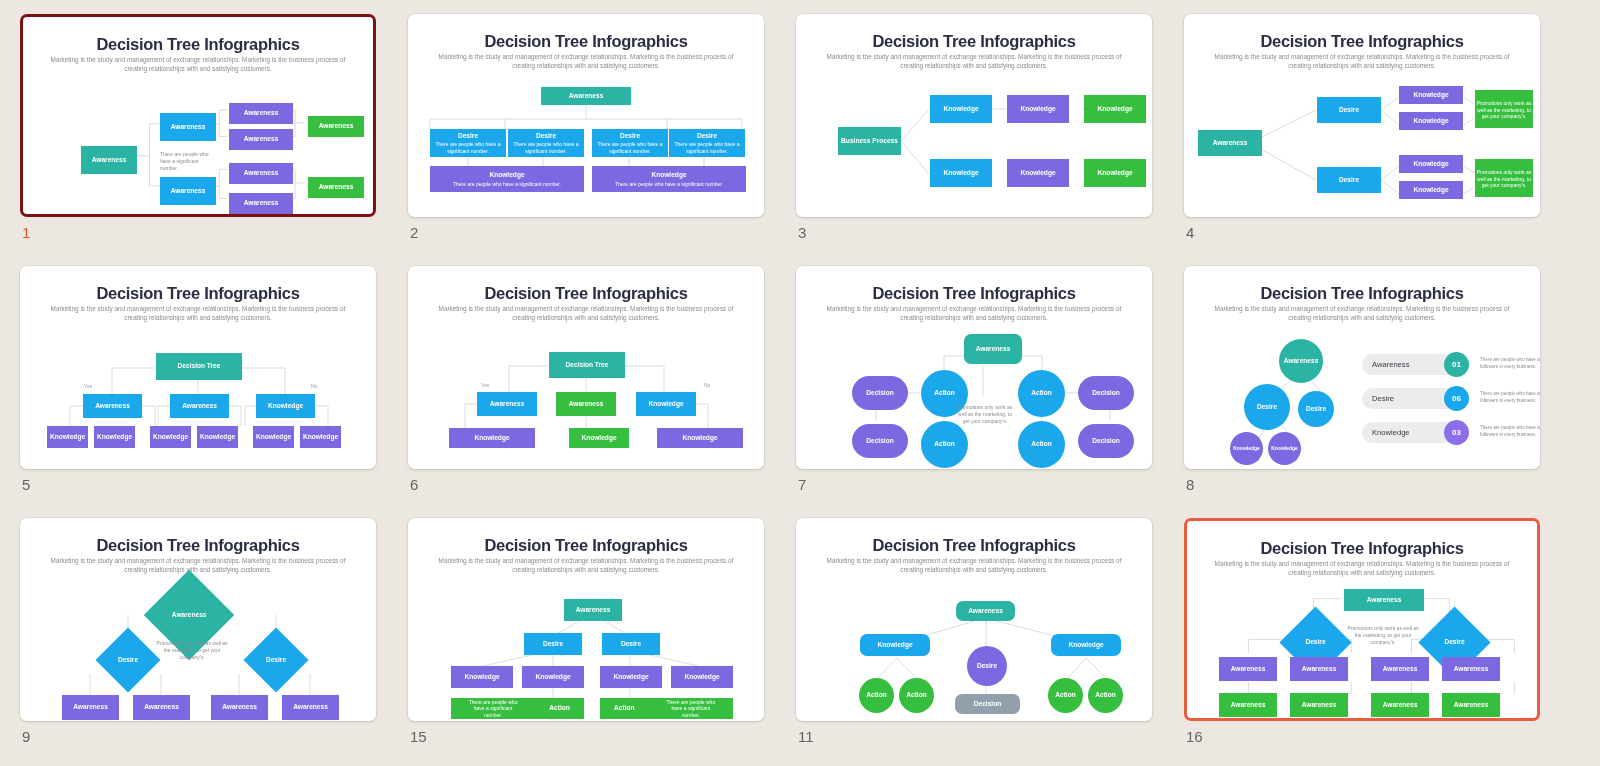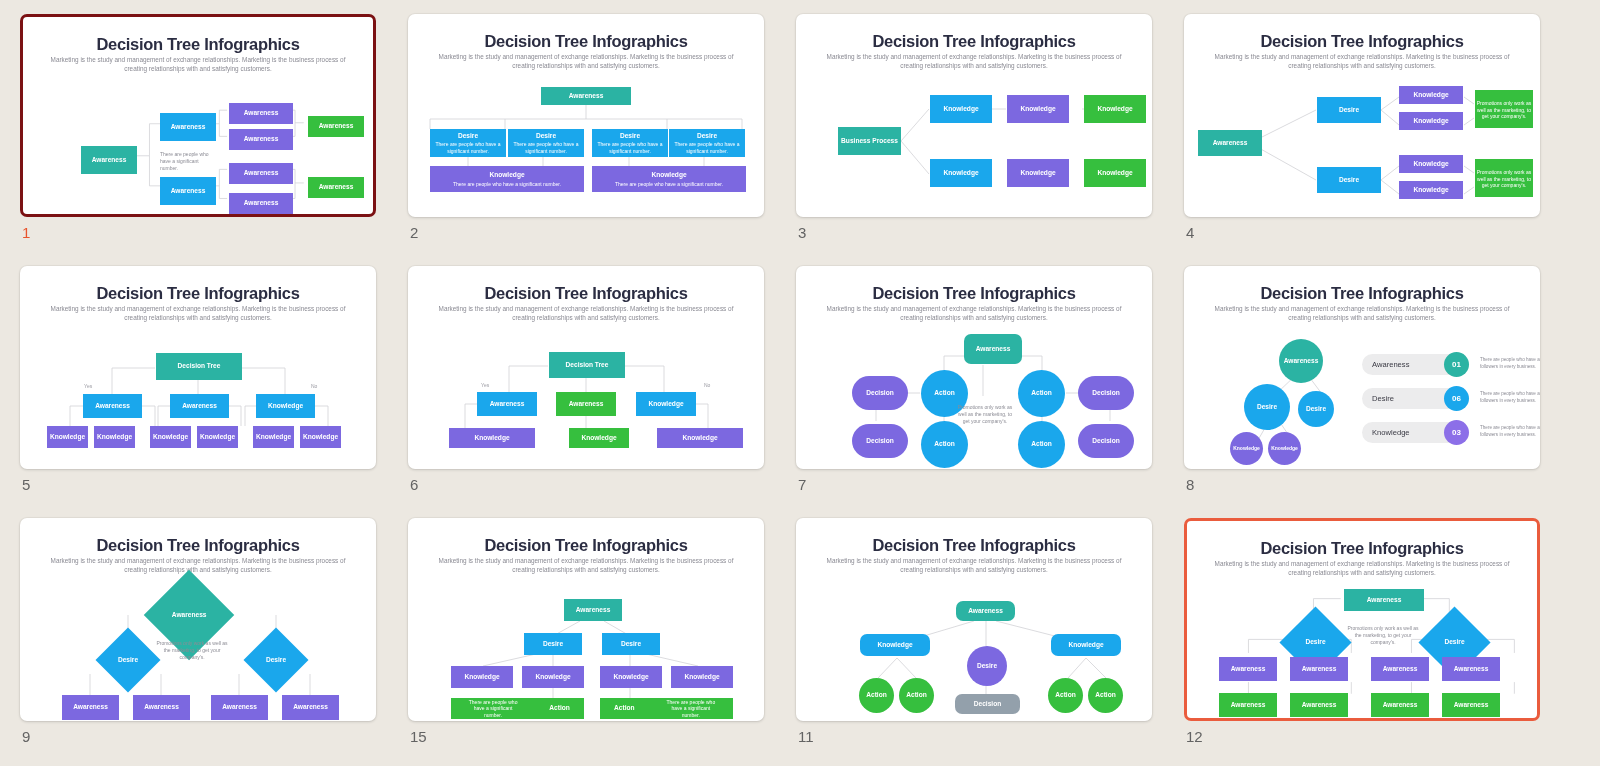--- a/index.html
+++ b/index.html
@@ -503,16 +503,16 @@
         <div class="box purp" style="left:103px;top:136px;width:58px;height:24px">Awareness</div>
         <div class="box purp" style="left:184px;top:136px;width:58px;height:24px">Awareness</div>
         <div class="box purp" style="left:255px;top:136px;width:58px;height:24px">Awareness</div>
         <div class="box green" style="left:32px;top:172px;width:58px;height:24px">Awareness</div>
         <div class="box green" style="left:103px;top:172px;width:58px;height:24px">Awareness</div>
         <div class="box green" style="left:184px;top:172px;width:58px;height:24px">Awareness</div>
         <div class="box green" style="left:255px;top:172px;width:58px;height:24px">Awareness</div>
         <div class="note" style="left:160px;top:104px;width:72px">Promotions only work as well as the marketing, to get your company's.</div>
       </div>
     </div>
-    <div class="slide-num">12</div>
+    <div class="slide-num">16</div>
   </div>
 
 </div>
 
 </body></html>

